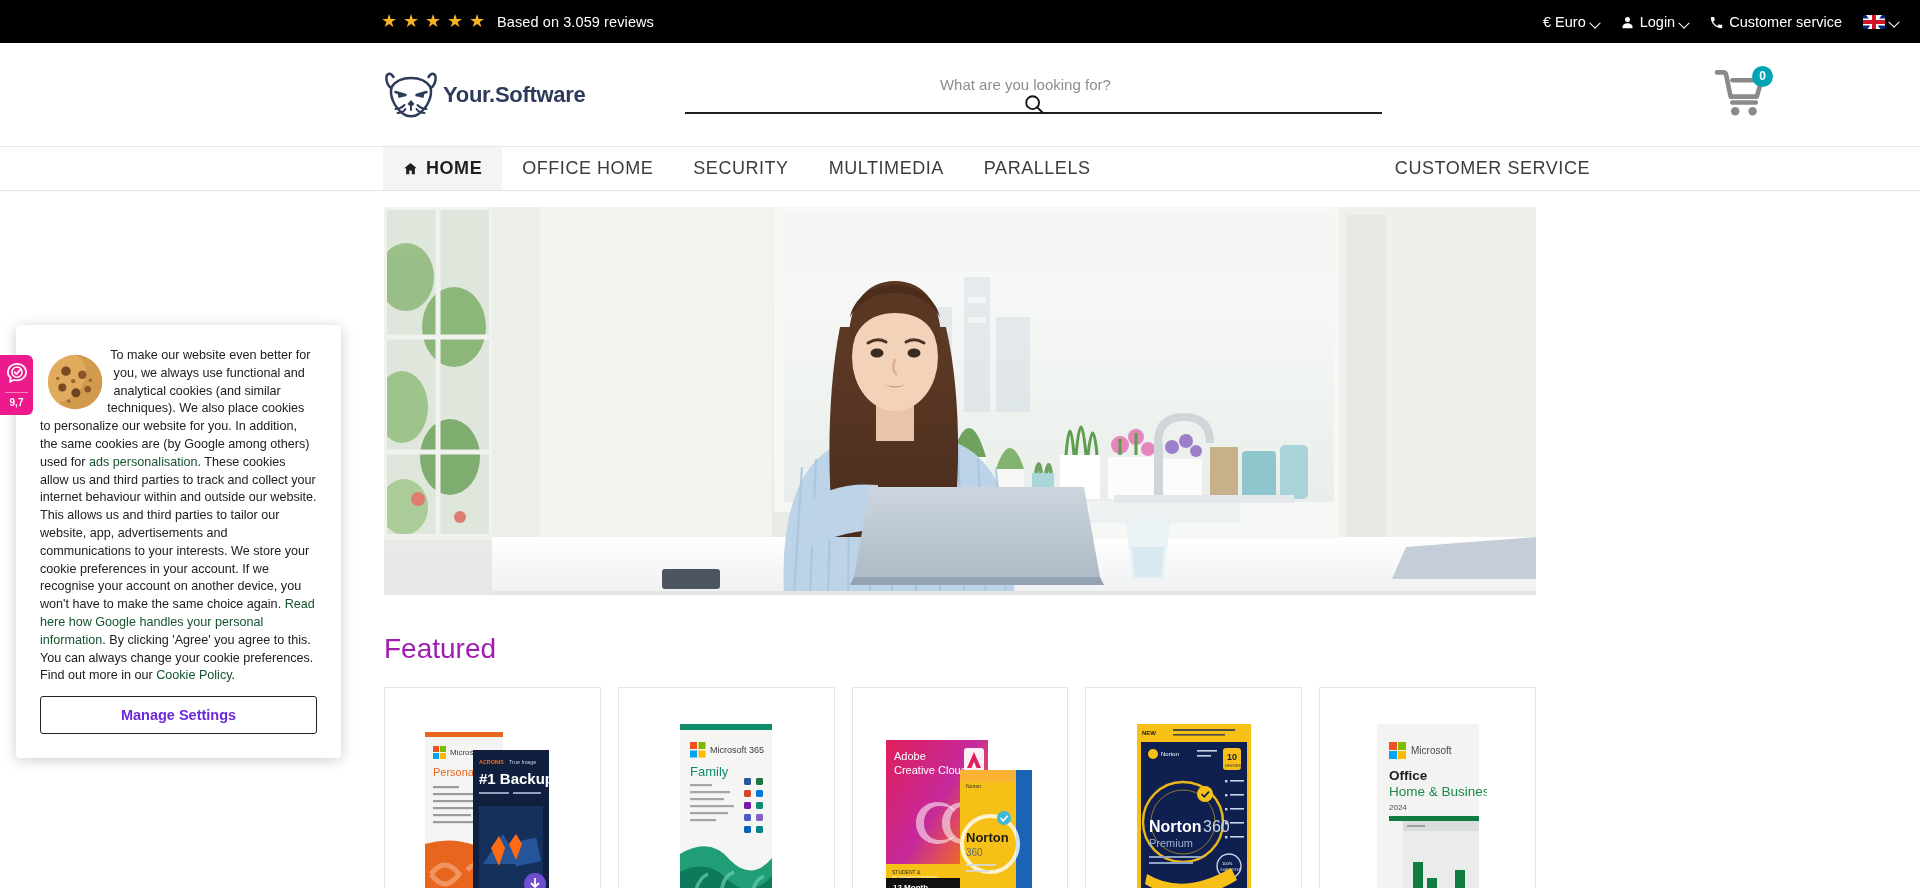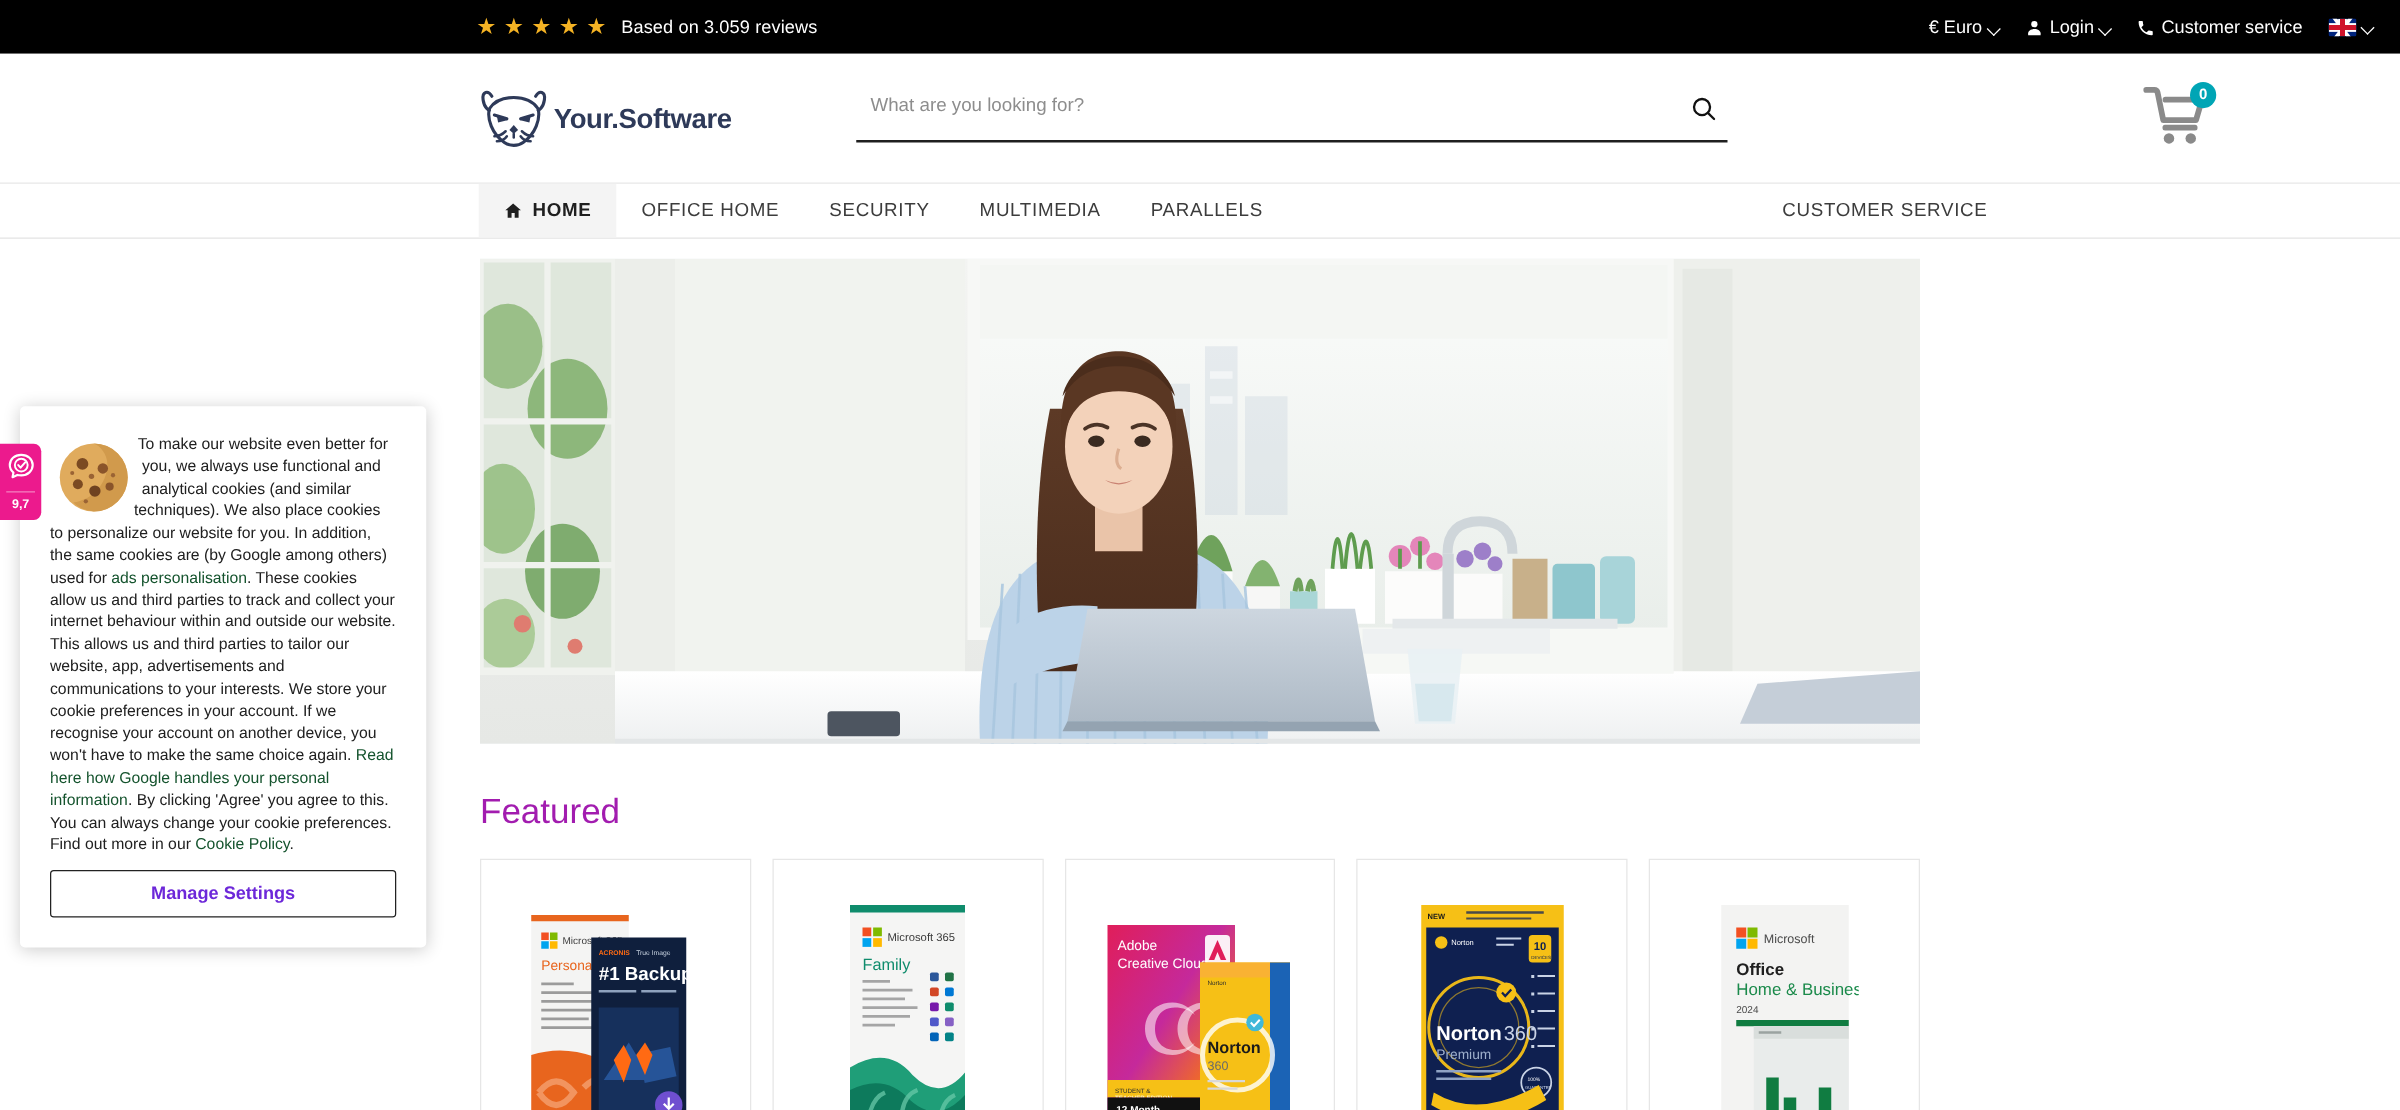--- a/index.html
+++ b/index.html
@@ -101,22 +101,23 @@
     color: #2e3a59;
     letter-spacing: -0.3px;
   }
 
   .search-wrap {
     margin-left: 100px;
     width: 697px;
     position: relative;
     border-bottom: 2px solid #1f1f1f;
     display: flex;
-    align-items: flex-start;
+    align-items: center;
     height: 38px;
+    flex-direction: column;
   }
   .search-input {
     border: none;
     outline: none;
     flex: 1;
     font-size: 15px;
     color: #333;
     font-family: "Liberation Sans", sans-serif;
     padding-left: 11px;
     background: transparent;
@@ -160,21 +161,21 @@
   .nav-inner {
     margin-left: 383px;
     display: flex;
     align-items: stretch;
   }
   .nav-item {
     display: flex;
     align-items: center;
     gap: 8px;
     padding: 0 20px;
-    font-size: 15px;
+    font-size: 18px;
     letter-spacing: 0.55px;
     color: #3c3c3c;
     cursor: pointer;
     text-transform: uppercase;
   }
   .nav-item.active {
     background: #f4f4f4;
     font-weight: bold;
     color: #1f1f1f;
   }

